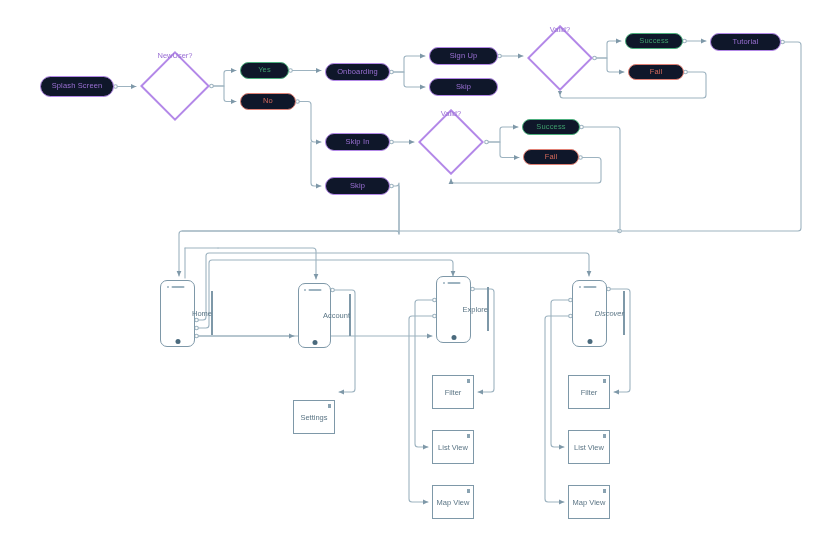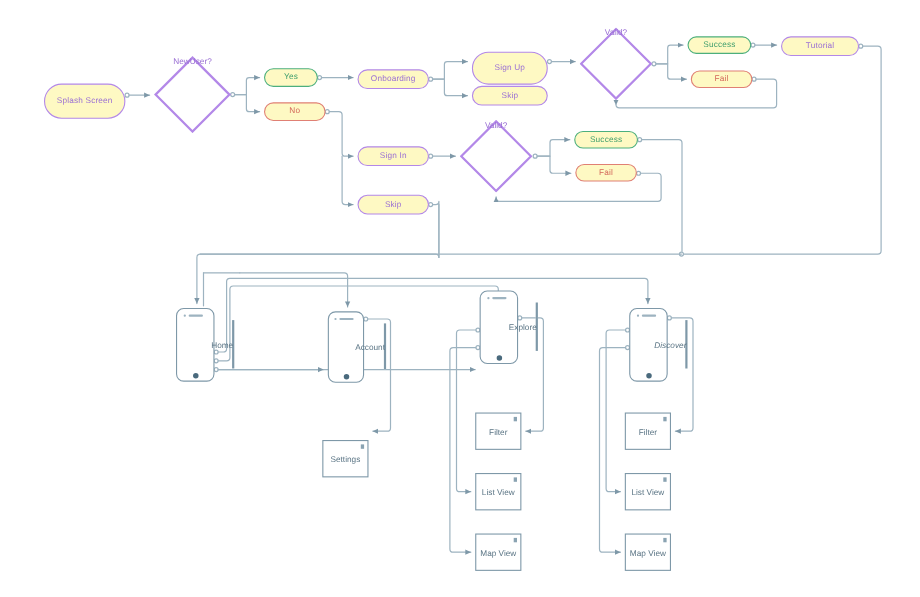--- a/index.html
+++ b/index.html
@@ -15,21 +15,21 @@
   
   .node{
     position:absolute;
     display:flex;align-items:center;justify-content:center;
     text-align:center;
     box-sizing:border-box;
     font-size:7.5px;
     letter-spacing:.15px;
     line-height:1.15;
     border-width:1.1px;border-style:solid;
-    background:#fef9c3;
+    background:#0f172a;
   }
   .pill{border-radius:999px;}
   .purple{border-color:#b388e8;color:#9a6fd4;align-items:center;}
   .green{border-color:#4caf7d;color:#3f9e6d;}
   .red{border-color:#e08074;color:#d4695b;}
 
   .diamond{
     position:absolute;
     box-sizing:border-box;
   }
@@ -186,21 +186,21 @@
       <circle cx="570.5" cy="300" r="1.8" fill="#fff"></circle>
       <path d="M568.5,300 H554 Q551,300 551,303 V444 Q551,447 554,447 H564" marker-end="url(#arrow)"></path>
 
       <circle cx="570.5" cy="316" r="1.8" fill="#fff"></circle>
       <path d="M568.5,316 H548 Q545,316 545,319 V499 Q545,502 548,502 H564" marker-end="url(#arrow)"></path>
 
     </g>
   </svg>
 
   <div id="nodes">
-      <div class="node pill purple" style="left: 40px; top: 76px; width: 74px; height: 32px;">
+      <div class="node pill purple" style="left: 40px; top: 76px; width: 74px; height: 21px;">
         <span>Splash Screen</span>
       </div>
       <div class="diamond" style="left: 140px; top: 51px; width: 70px; height: 70px;">
         <svg class="dshape" viewBox="0 0 100 100" preserveAspectRatio="none">
           <path d="M50,2 L98,50 L50,98 L2,50 Z" fill="#ffffff" stroke="#b388e8" stroke-width="2" vector-effect="non-scaling-stroke"></path>
         </svg>
         <div class="dlabel">
           <span>New</span>
           <br>
           <span>User?</span>
@@ -208,21 +208,21 @@
       </div>
       <div class="node pill green" style="left: 240px; top: 62px; width: 49px; height: 17px;">
         <span>Yes</span>
       </div>
       <div class="node pill red" style="left: 240px; top: 93px; width: 56px; height: 17px;">
         <span>No</span>
       </div>
       <div class="node pill purple" style="left: 325px; top: 63px; width: 65px; height: 18px;">
         <span>Onboarding</span>
       </div>
-      <div class="node pill purple" style="left: 429px; top: 47px; width: 69px; height: 30px;">
+      <div class="node pill purple" style="left: 429px; top: 47px; width: 69px; height: 18px;">
         <span>Sign Up</span>
       </div>
       <div class="node pill purple" style="left: 429px; top: 78px; width: 69px; height: 18px;">
         <span>Skip</span>
       </div>
       <div class="diamond" style="left: 527px; top: 25px; width: 66px; height: 66px;">
         <svg class="dshape" viewBox="0 0 100 100" preserveAspectRatio="none">
           <path d="M50,2 L98,50 L50,98 L2,50 Z" fill="#ffffff" stroke="#b388e8" stroke-width="2" vector-effect="non-scaling-stroke"></path>
         </svg>
         <div class="dlabel">
@@ -232,21 +232,21 @@
       <div class="node pill green" style="left: 625px; top: 33px; width: 58px; height: 16px;">
         <span>Success</span>
       </div>
       <div class="node pill red" style="left: 628px; top: 64px; width: 56px; height: 16px;">
         <span>Fail</span>
       </div>
       <div class="node pill purple" style="left: 710px; top: 33px; width: 71px; height: 18px;">
         <span>Tutorial</span>
       </div>
       <div class="node pill purple" style="left: 325px; top: 133px; width: 65px; height: 18px;">
-        <span>Sign In</span>
+        <span>Skip In</span>
       </div>
       <div class="node pill purple" style="left: 325px; top: 177px; width: 65px; height: 18px;">
         <span>Skip</span>
       </div>
       <div class="diamond" style="left: 418px; top: 109px; width: 66px; height: 66px;">
         <svg class="dshape" viewBox="0 0 100 100" preserveAspectRatio="none">
           <path d="M50,2 L98,50 L50,98 L2,50 Z" fill="#ffffff" stroke="#b388e8" stroke-width="2" vector-effect="non-scaling-stroke"></path>
         </svg>
         <div class="dlabel">
           <span>Valid?</span>
@@ -270,21 +270,21 @@
         <div class="home"></div>
       </div>
       <div class="phone" style="left: 298px; top: 283px; width: 33px; height: 65px;">
         <div class="cam"></div>
         <div class="speaker"></div>
         <div class="screen">
           <div class="scr-label">Account</div>
         </div>
         <div class="home"></div>
       </div>
-      <div class="phone" style="left: 436px; top: 264px; width: 35px; height: 67px;">
+      <div class="phone" style="left: 436px; top: 276px; width: 35px; height: 67px;">
         <div class="cam"></div>
         <div class="speaker"></div>
         <div class="screen">
           <div class="scr-label">Explore</div>
         </div>
         <div class="home"></div>
       </div>
       <div class="phone" style="left: 572px; top: 280px; width: 35px; height: 67px; font-style: italic;">
         <div class="cam"></div>
         <div class="speaker"></div>

